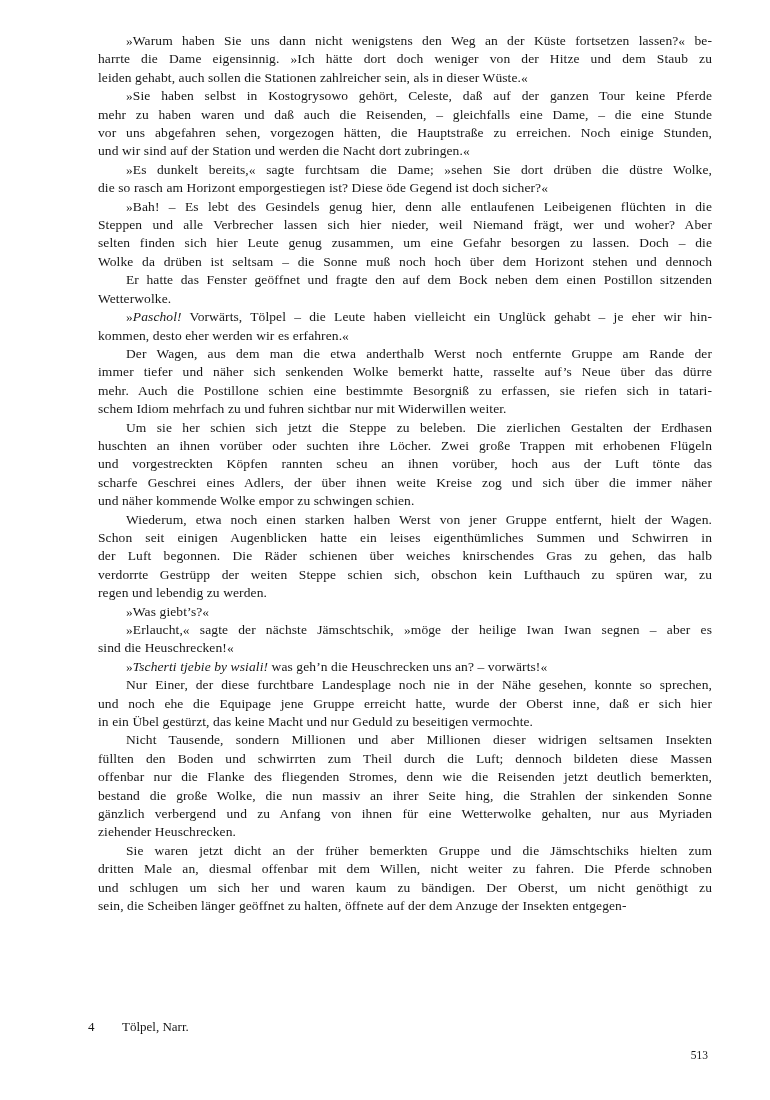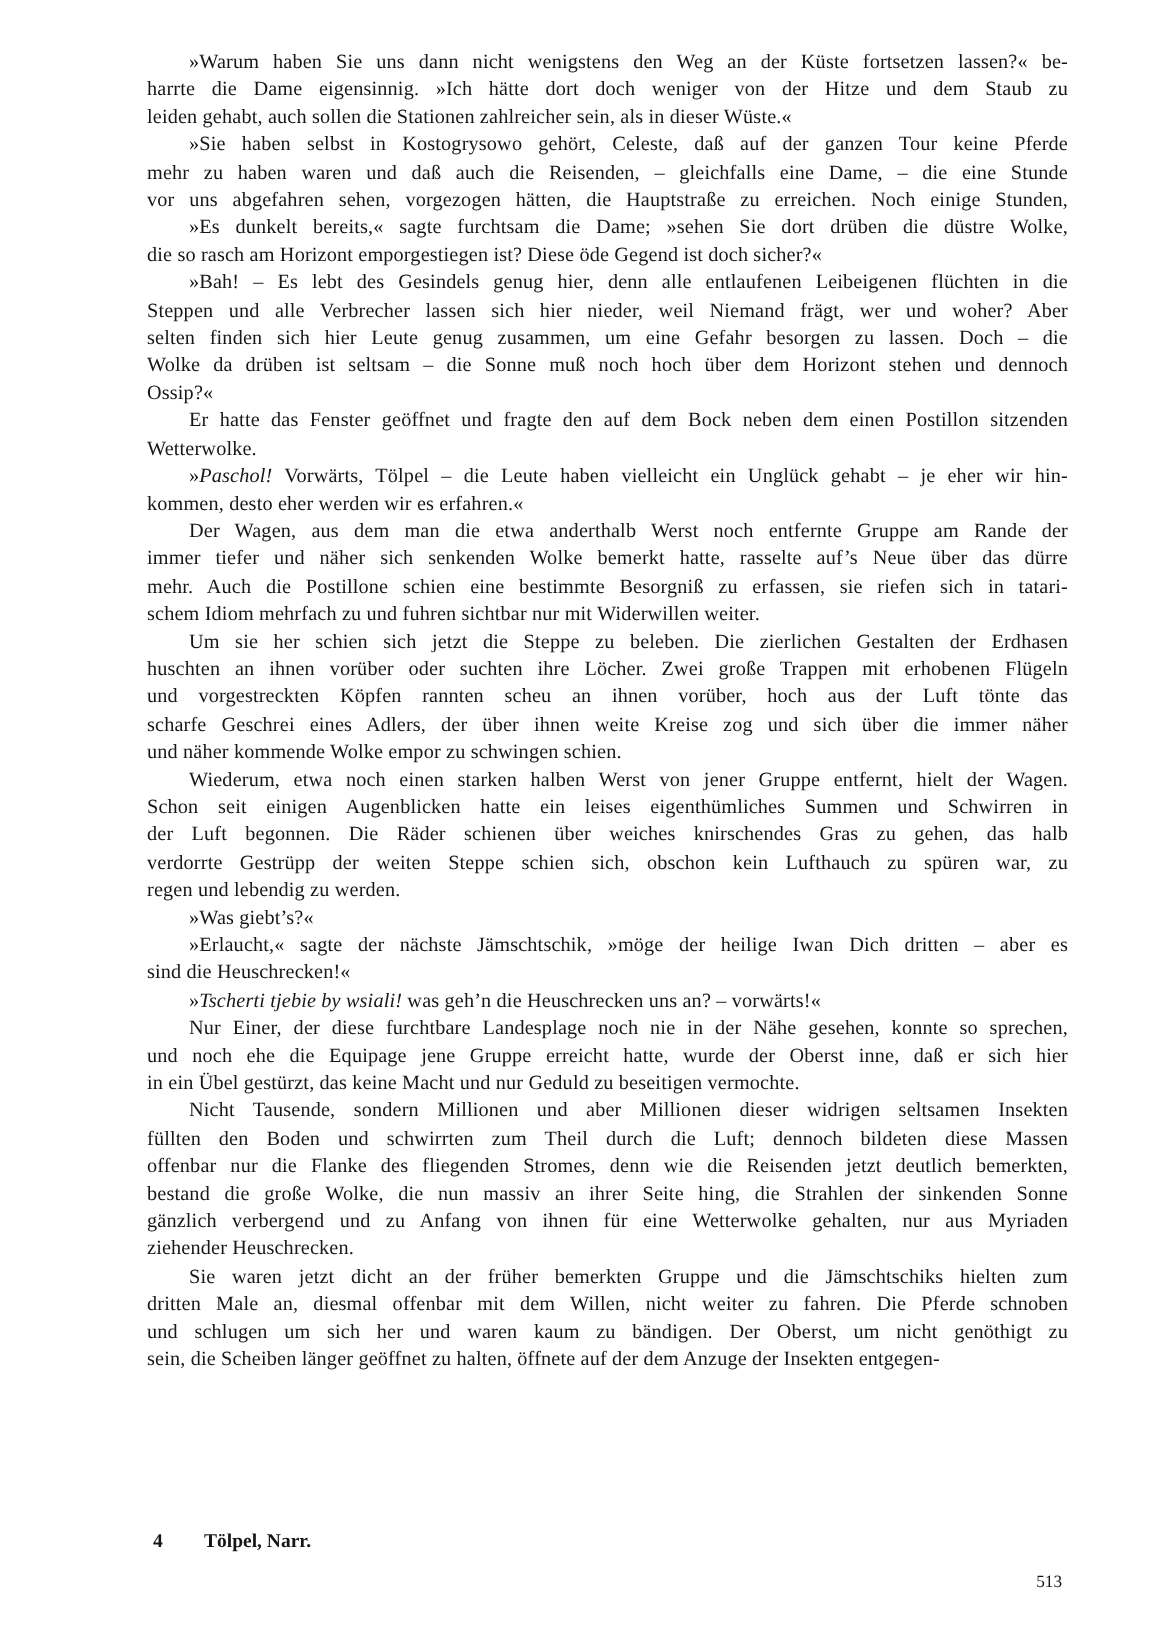--- a/index.html
+++ b/index.html
@@ -35,26 +35,25 @@
   .it { font-style: italic; }
   .sup {
     font-size: 9px;
     vertical-align: baseline;
     position: relative;
     top: -5px;
     line-height: 0;
   }
   .footnote {
     position: absolute;
-    left: 102px;
+    left: 88px;
     top: 1018px;
     width: 614px;
     font-size: 13px;
     line-height: 17px;
-    font-weight: bold;
   }
   .fn-marker {
     display: inline-block;
     width: 34px;
   }
   .page-number {
     position: absolute;
     right: 62px;
     top: 1048px;
     font-size: 11.5px;
@@ -68,31 +67,31 @@
   <div class="text-block">
       <div class="para">
         <div class="line first">»Warum haben Sie uns dann nicht wenigstens den Weg an der Küste fortsetzen lassen?« be-</div>
         <div class="line">harrte die Dame eigensinnig. »Ich hätte dort doch weniger von der Hitze und dem Staub zu</div>
         <div class="line last">leiden gehabt, auch sollen die Stationen zahlreicher sein, als in dieser Wüste.«</div>
       </div>
       <div class="para">
         <div class="line first">»Sie haben selbst in Kostogrysowo gehört, Celeste, daß auf der ganzen Tour keine Pferde</div>
         <div class="line">mehr zu haben waren und daß auch die Reisenden, – gleichfalls eine Dame, – die eine Stunde</div>
         <div class="line">vor uns abgefahren sehen, vorgezogen hätten, die Hauptstraße zu erreichen. Noch einige Stunden,</div>
+        <div class="line last">und wir sind auf der Station und werden die Nacht dort zubringen.«</div>
       </div>
       <div class="para">
         <div class="line first">»Es dunkelt bereits,« sagte furchtsam die Dame; »sehen Sie dort drüben die düstre Wolke,</div>
         <div class="line last">die so rasch am Horizont emporgestiegen ist? Diese öde Gegend ist doch sicher?«</div>
       </div>
       <div class="para">
         <div class="line first">»Bah! – Es lebt des Gesindels genug hier, denn alle entlaufenen Leibeigenen flüchten in die</div>
         <div class="line">Steppen und alle Verbrecher lassen sich hier nieder, weil Niemand frägt, wer und woher? Aber</div>
         <div class="line">selten finden sich hier Leute genug zusammen, um eine Gefahr besorgen zu lassen. Doch – die</div>
         <div class="line">Wolke da drüben ist seltsam – die Sonne muß noch hoch über dem Horizont stehen und dennoch</div>
-        <div class="line last">Ossip?«</div>
       </div>
       <div class="para">
         <div class="line first">Er hatte das Fenster geöffnet und fragte den auf dem Bock neben dem einen Postillon sitzenden</div>
         <div class="line last">Wetterwolke.</div>
       </div>
       <div class="para">
         <div class="line first">»<span class="it">Paschol!</span> Vorwärts, Tölpel – die Leute haben vielleicht ein Unglück gehabt – je eher wir hin-</div>
         <div class="line last">kommen, desto eher werden wir es erfahren.«</div>
       </div>
       <div class="para">
@@ -112,21 +111,21 @@
         <div class="line first">Wiederum, etwa noch einen starken halben Werst von jener Gruppe entfernt, hielt der Wagen.</div>
         <div class="line">Schon seit einigen Augenblicken hatte ein leises eigenthümliches Summen und Schwirren in</div>
         <div class="line">der Luft begonnen. Die Räder schienen über weiches knirschendes Gras zu gehen, das halb</div>
         <div class="line">verdorrte Gestrüpp der weiten Steppe schien sich, obschon kein Lufthauch zu spüren war, zu</div>
         <div class="line last">regen und lebendig zu werden.</div>
       </div>
       <div class="para">
         <div class="line first last">»Was giebt’s?«</div>
       </div>
       <div class="para">
-        <div class="line first">»Erlaucht,« sagte der nächste Jämschtschik, »möge der heilige Iwan Dich dritten – aber es</div>
+        <div class="line first">»Erlaucht,« sagte der nächste Jämschtschik, »möge der heilige Iwan Iwan segnen – aber es</div>
         <div class="line last">sind die Heuschrecken!«</div>
       </div>
       <div class="para">
         <div class="line first last">»<span class="it">Tscherti tjebie by wsiali!</span> was geh’n die Heuschrecken uns an? – vorwärts!«</div>
       </div>
       <div class="para">
         <div class="line first">Nur Einer, der diese furchtbare Landesplage noch nie in der Nähe gesehen, konnte so sprechen,</div>
         <div class="line">und noch ehe die Equipage jene Gruppe erreicht hatte, wurde der Oberst inne, daß er sich hier</div>
         <div class="line last">in ein Übel gestürzt, das keine Macht und nur Geduld zu beseitigen vermochte.</div>
       </div>

